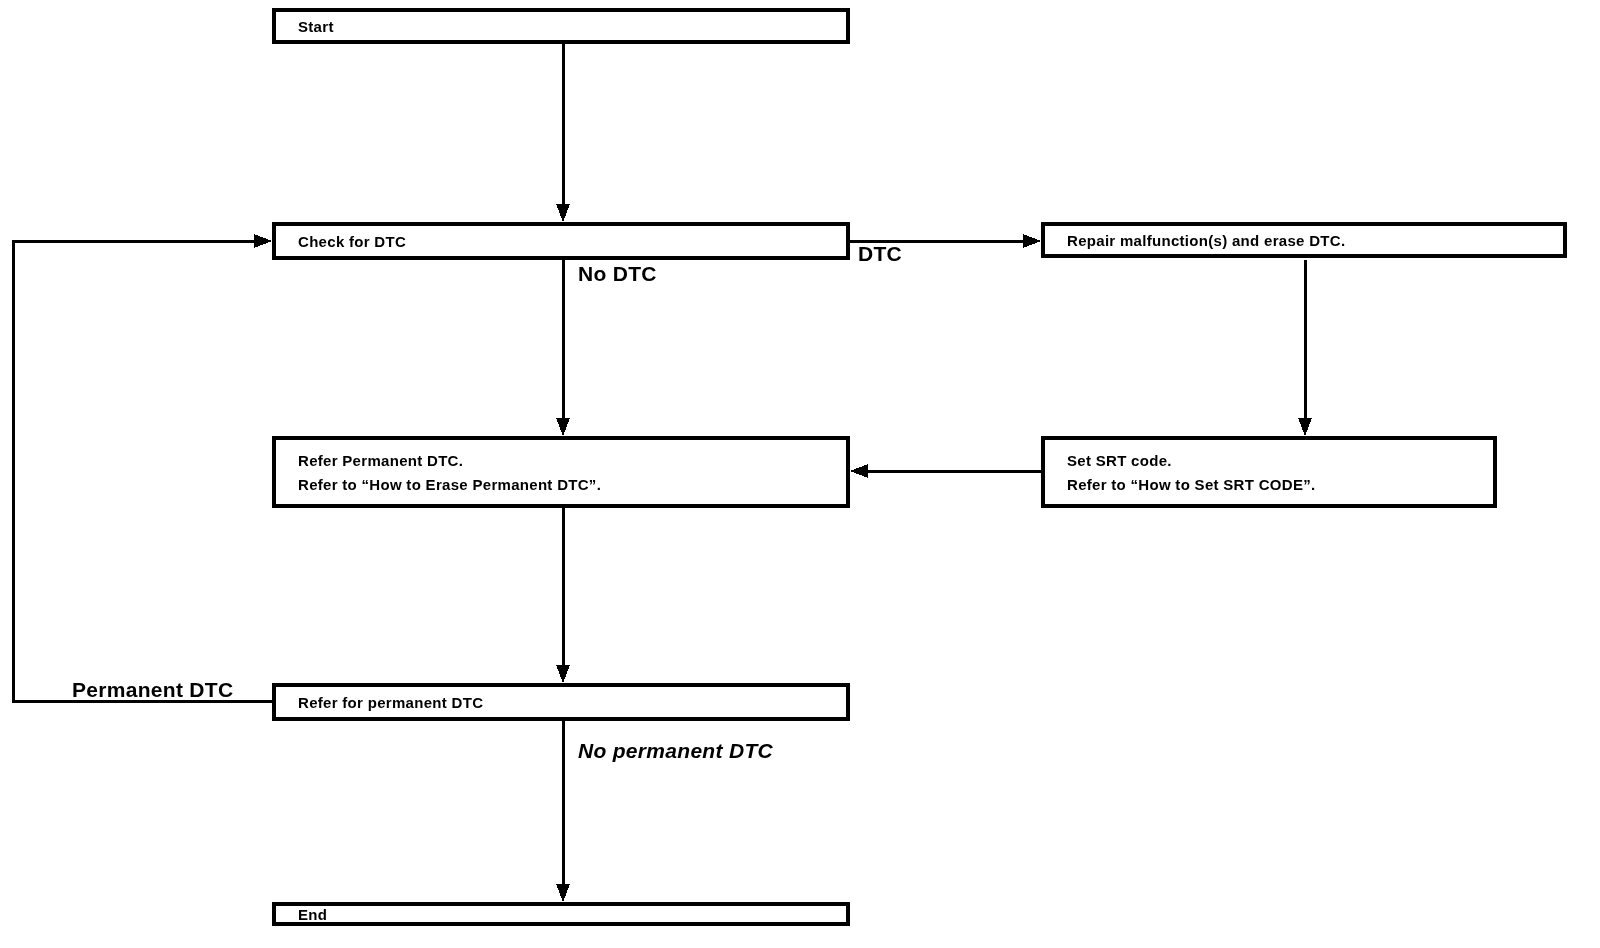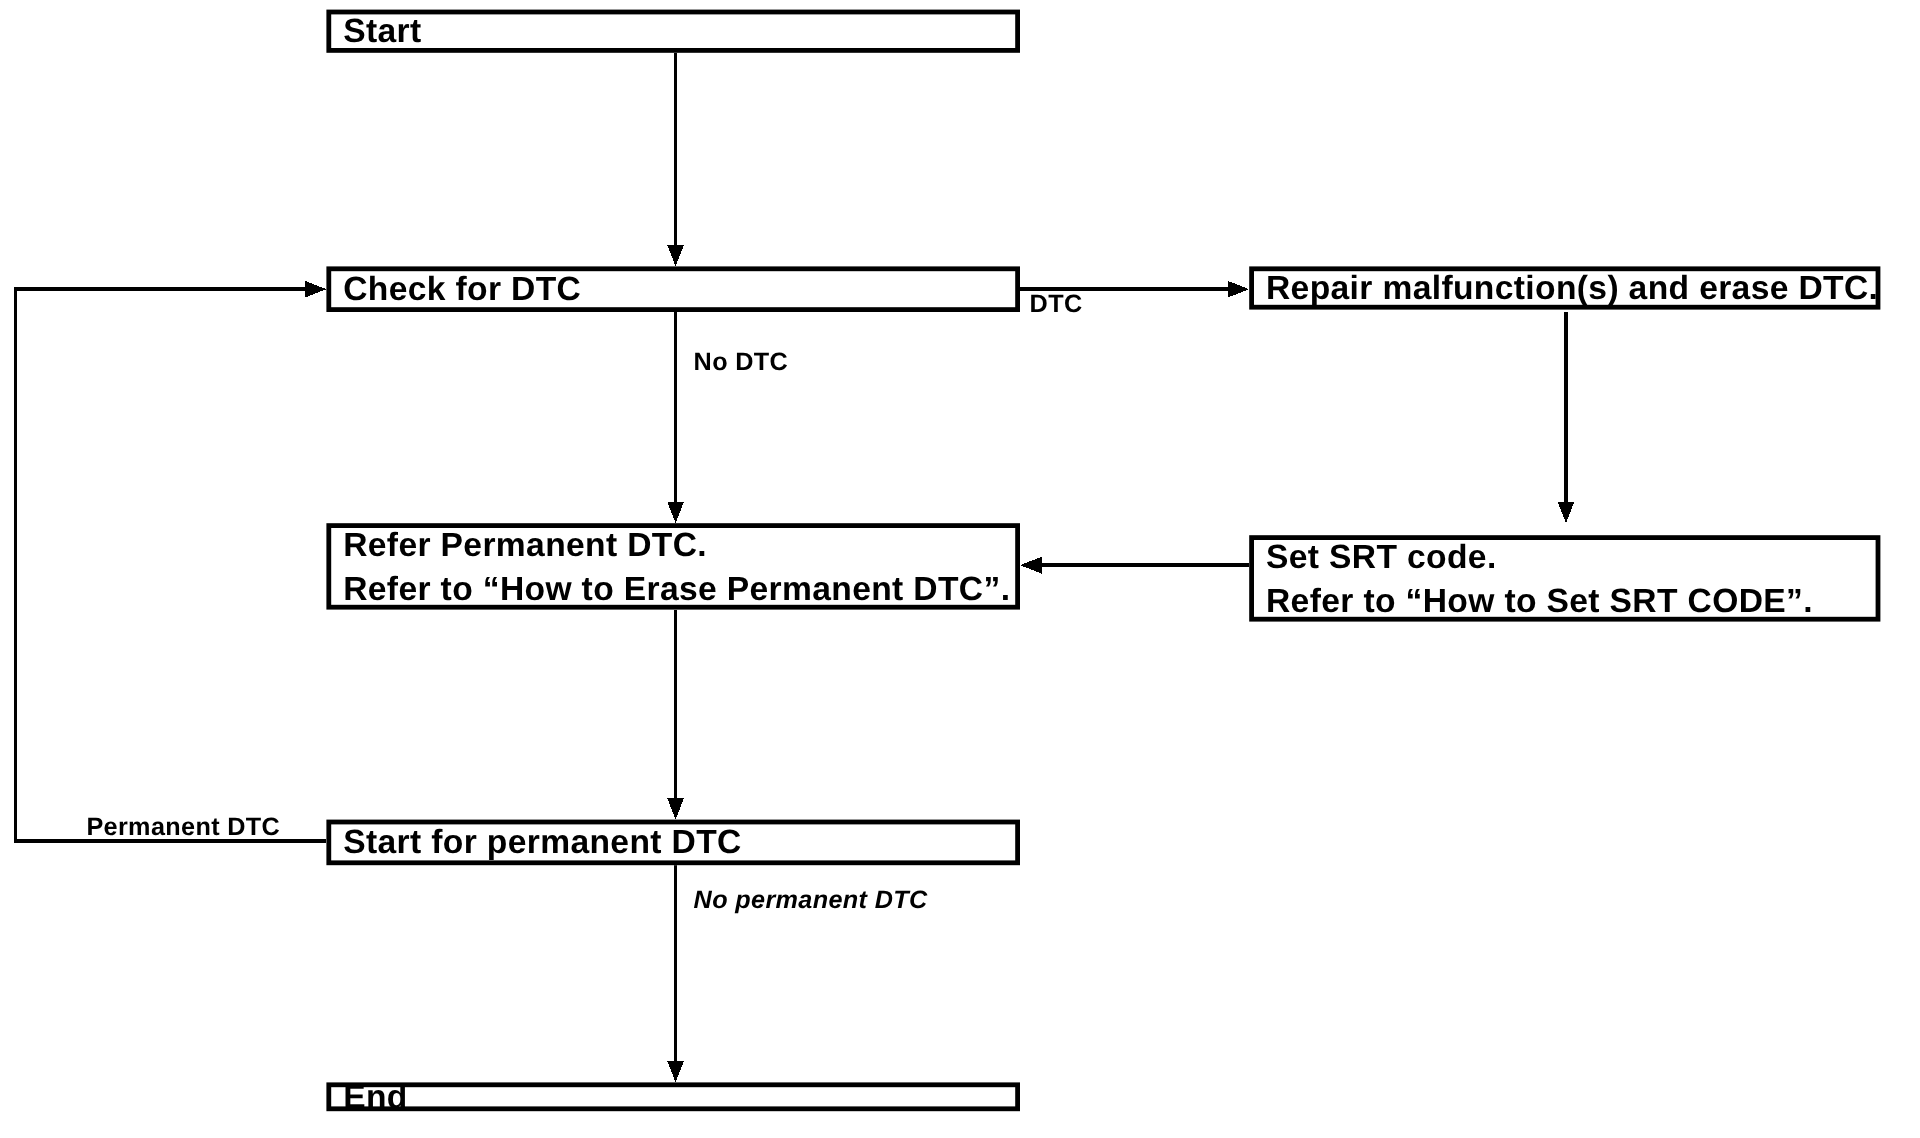--- a/index.html
+++ b/index.html
@@ -22,51 +22,51 @@
     top: 0;
     width: 1600px;
     height: 948px;
   }
   .node {
     position: absolute;
     box-sizing: border-box;
     background: #ffffff;
     border: 4px solid #000000;
     font-weight: bold;
-    font-size: 28px;
+    font-size: 15px;
     line-height: 1;
     display: flex;
     flex-direction: column;
     justify-content: center;
-    padding-left: 10px;
+    padding-left: 22px;
     letter-spacing: 0.3px;
     white-space: nowrap;
   }
   .node .line + .line {
     margin-top: 9px;
   }
   .edge-label {
     position: absolute;
     font-weight: bold;
     font-size: 21px;
     line-height: 1;
     letter-spacing: 0.3px;
     white-space: nowrap;
   }
   
   #start-box            { left: 272px;  top: 8px;   width: 578px; height: 36px; }
   #check-dtc-box        { left: 272px;  top: 222px; width: 578px; height: 38px; }
   #repair-box           { left: 1041px; top: 222px; width: 526px; height: 36px; }
   #erase-permanent-box  { left: 272px;  top: 436px; width: 578px; height: 72px; }
-  #set-srt-box          { left: 1041px; top: 436px; width: 526px; height: 72px; margin-top: 10px; }
+  #set-srt-box          { left: 1041px; top: 436px; width: 456px; height: 72px; }
   #check-permanent-box  { left: 272px;  top: 683px; width: 578px; height: 38px; }
   #end-box              { left: 272px;  top: 902px; width: 578px; height: 24px; }
   
   #dtc-label              { left: 858px; top: 206px; margin-top: 37px; }
-  #no-dtc-label           { left: 578px; top: 291px; }
+  #no-dtc-label           { left: 578px; top: 263px; }
   #permanent-dtc-label    { left: 72px;  top: 679px; }
   #no-permanent-dtc-label { left: 578px; top: 740px; font-style: italic; }
 </style>
 </head>
 <body>
 
 <div class="canvas">
 
   <svg class="wires" viewBox="0 0 1600 948" shape-rendering="crispEdges">
     <g stroke="#000000" stroke-width="3" fill="#000000">
@@ -129,21 +129,21 @@
     <span class="line">Refer Permanent DTC.</span>
     <span class="line">Refer to “How to Erase Permanent DTC”.</span>
   </div>
 
   <div class="node" id="set-srt-box">
     <span class="line">Set SRT code.</span>
     <span class="line">Refer to “How to Set SRT CODE”.</span>
   </div>
 
   <div class="node" id="check-permanent-box">
-    <span class="line">Start for permanent DTC</span>
+    <span class="line">Refer for permanent DTC</span>
   </div>
 
   <div class="node" id="end-box">
     <span class="line">End</span>
   </div>
 
   <div class="edge-label" id="dtc-label">DTC</div>
   <div class="edge-label" id="no-dtc-label">No DTC</div>
   <div class="edge-label" id="permanent-dtc-label">Permanent DTC</div>
   <div class="edge-label" id="no-permanent-dtc-label">No permanent DTC</div>

